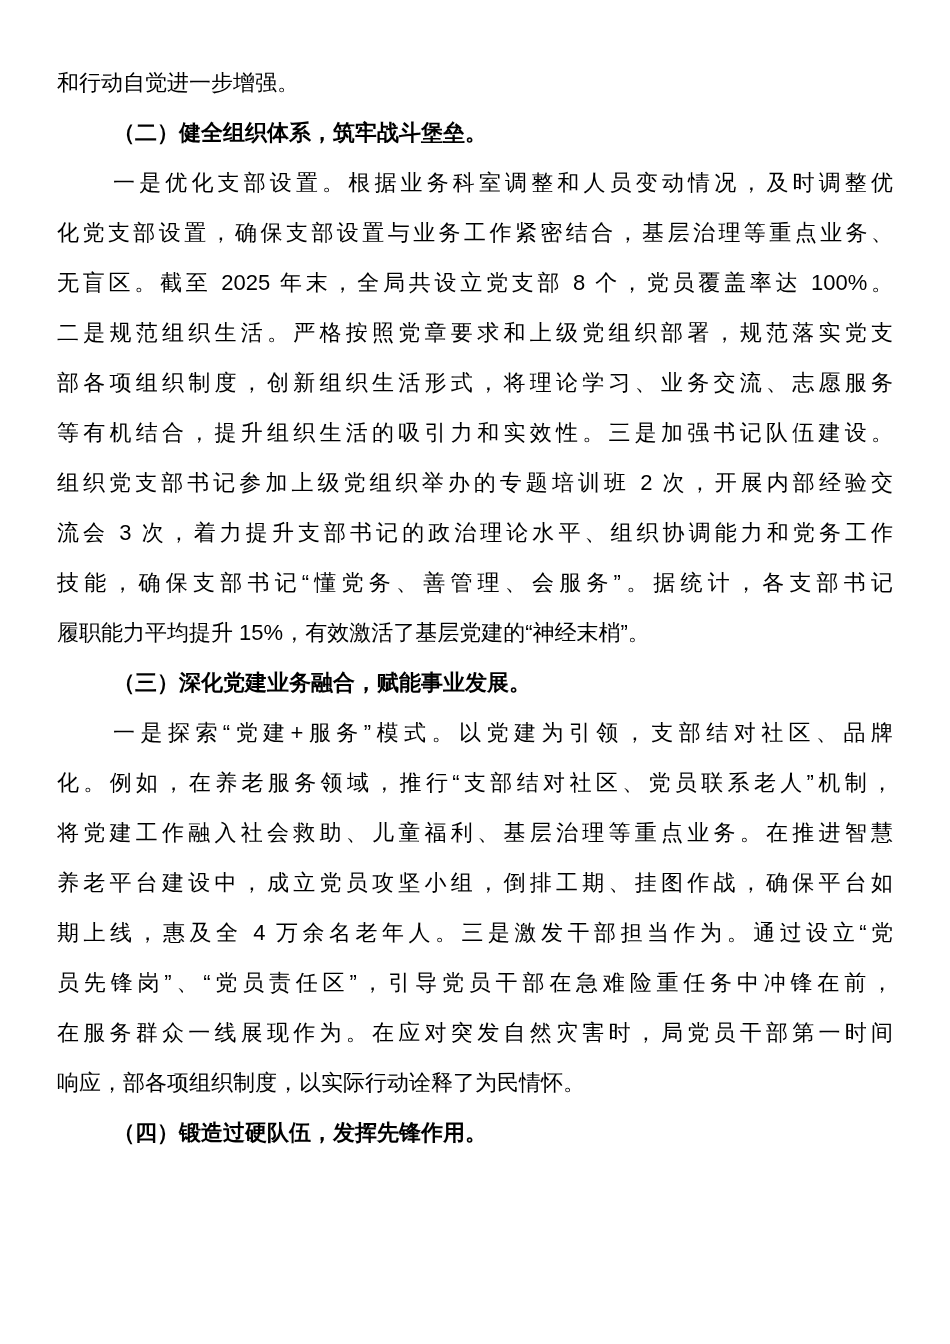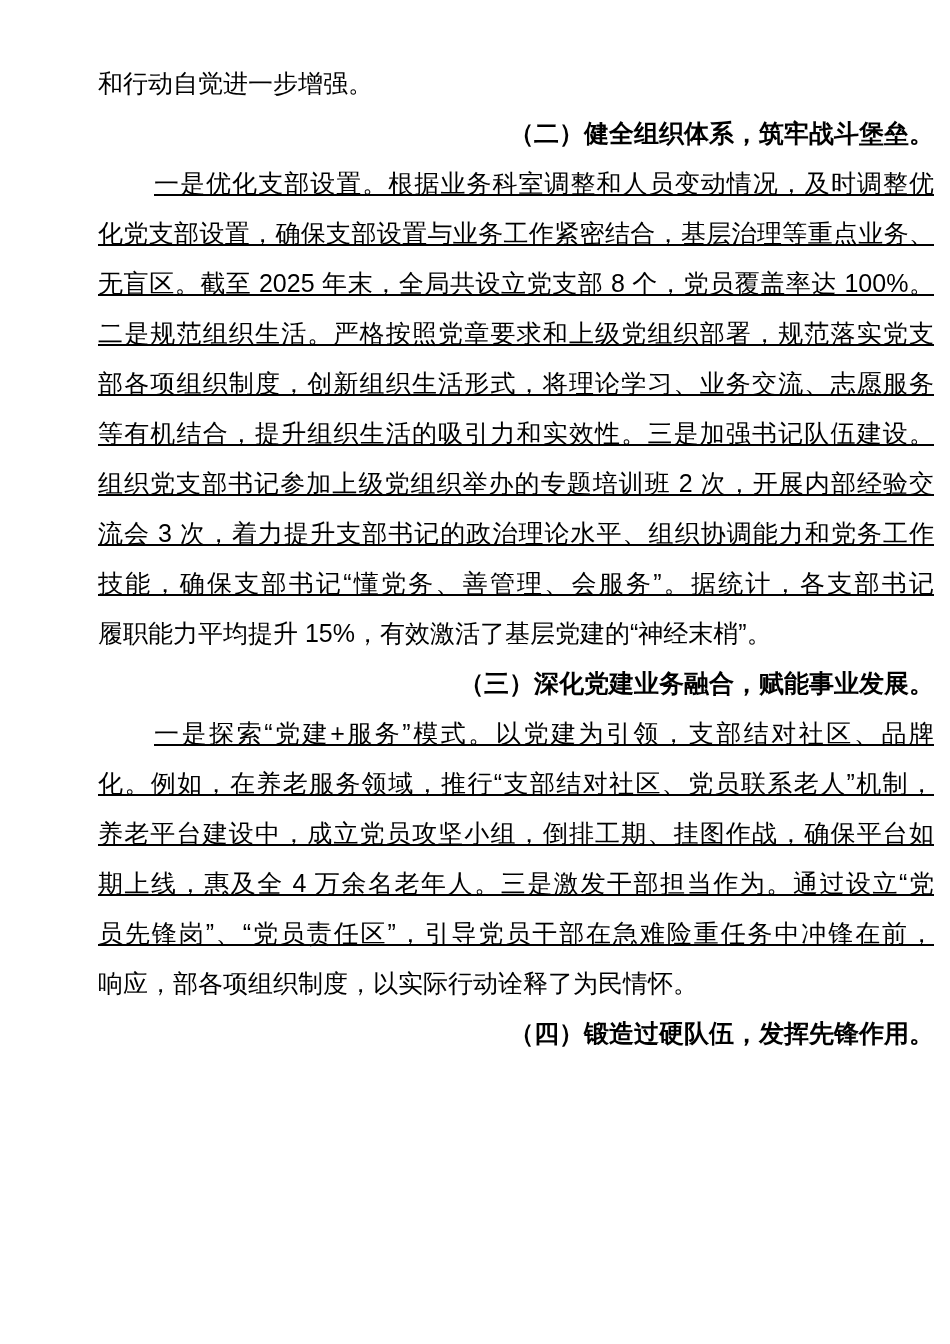--- a/index.html
+++ b/index.html
@@ -12,49 +12,47 @@
     height: 1344px;
     position: relative;
     overflow: hidden;
   }
   .doc-body {
     position: absolute;
     left: 57px;
     top: 58px;
     width: 836px;
     font-family: "Liberation Sans", "DejaVu Sans", sans-serif;
-    font-size: 25px;
+    font-size: 22px;
     line-height: 50px;
     color: #000000;
     letter-spacing: 0;
-    margin-left: 41px;
   }
   .ln {
     height: 50px;
     overflow: visible;
   }
   
   .fill {
     text-align: justify;
     text-align-last: justify;
-    text-decoration: underline;
   }
   
   .end {
     text-align: left;
   }
   
   .ind {
     padding-left: 56px;
   }
   
   .head {
     font-weight: 700;
     padding-left: 56px;
-    text-align: right;
+    text-align: left;
   }
 </style>
 </head>
 <body>
 
 <div>
   <div class="doc-body">
     <div class="ln end">和行动自觉进一步增强。</div>
     <div class="ln head">（二）健全组织体系，筑牢战斗堡垒。</div>
     <div class="ln fill ind">一是优化支部设置。根据业务科室调整和人员变动情况，及时调整优</div>
@@ -63,19 +61,21 @@
     <div class="ln fill">二是规范组织生活。严格按照党章要求和上级党组织部署，规范落实党支</div>
     <div class="ln fill">部各项组织制度，创新组织生活形式，将理论学习、业务交流、志愿服务</div>
     <div class="ln fill">等有机结合，提升组织生活的吸引力和实效性。三是加强书记队伍建设。</div>
     <div class="ln fill">组织党支部书记参加上级党组织举办的专题培训班 2 次，开展内部经验交</div>
     <div class="ln fill">流会 3 次，着力提升支部书记的政治理论水平、组织协调能力和党务工作</div>
     <div class="ln fill">技能，确保支部书记“懂党务、善管理、会服务”。据统计，各支部书记</div>
     <div class="ln end">履职能力平均提升 15%，有效激活了基层党建的“神经末梢”。</div>
     <div class="ln head">（三）深化党建业务融合，赋能事业发展。</div>
     <div class="ln fill ind">一是探索“党建+服务”模式。以党建为引领，支部结对社区、品牌</div>
     <div class="ln fill">化。例如，在养老服务领域，推行“支部结对社区、党员联系老人”机制，</div>
+    <div class="ln fill">将党建工作融入社会救助、儿童福利、基层治理等重点业务。在推进智慧</div>
     <div class="ln fill">养老平台建设中，成立党员攻坚小组，倒排工期、挂图作战，确保平台如</div>
     <div class="ln fill">期上线，惠及全 4 万余名老年人。三是激发干部担当作为。通过设立“党</div>
     <div class="ln fill">员先锋岗”、“党员责任区”，引导党员干部在急难险重任务中冲锋在前，</div>
+    <div class="ln fill">在服务群众一线展现作为。在应对突发自然灾害时，局党员干部第一时间</div>
     <div class="ln end">响应，部各项组织制度，以实际行动诠释了为民情怀。</div>
     <div class="ln head">（四）锻造过硬队伍，发挥先锋作用。</div>
   </div>
 </div>
 
 </body></html>

